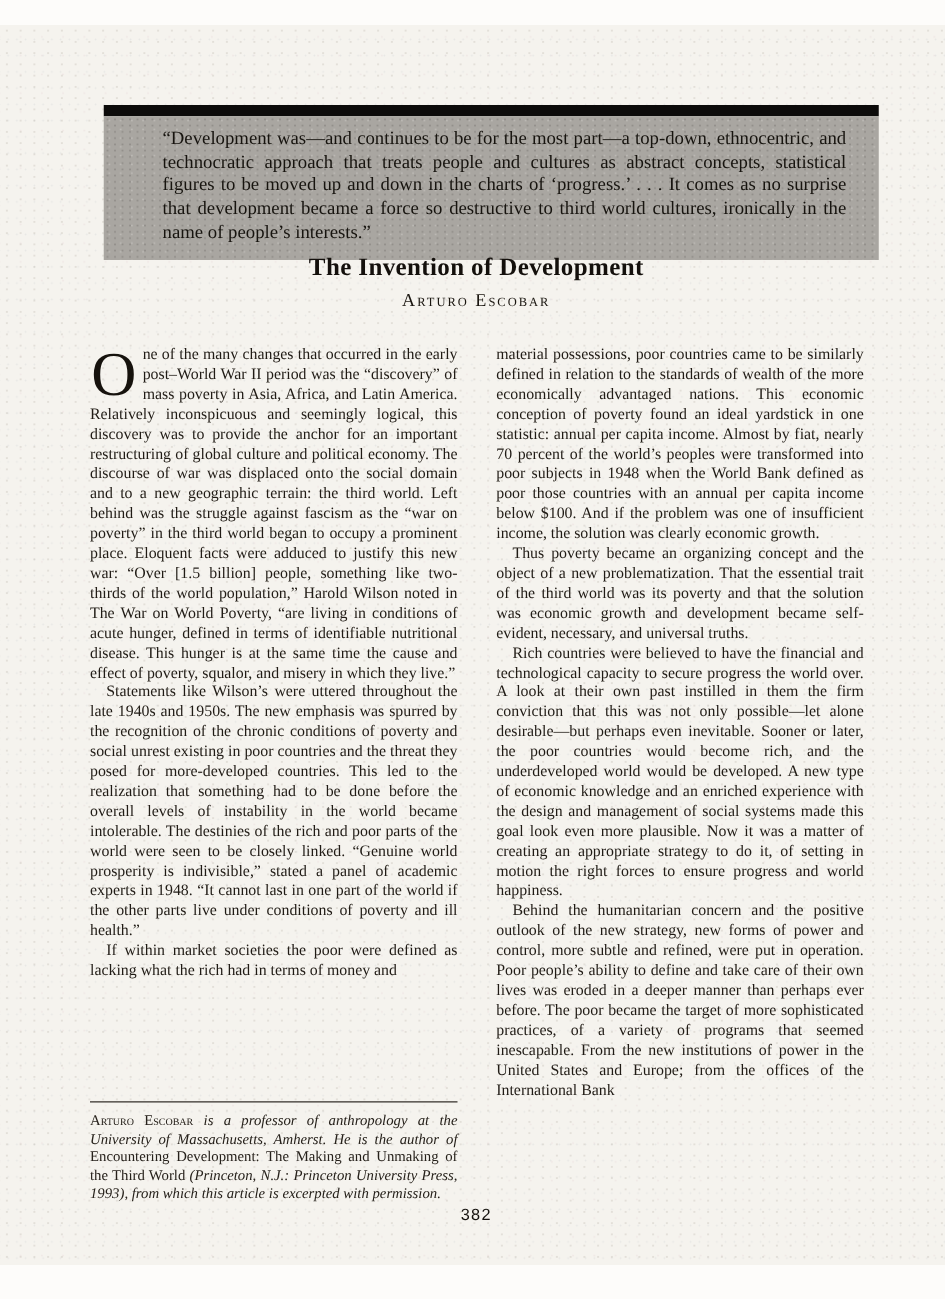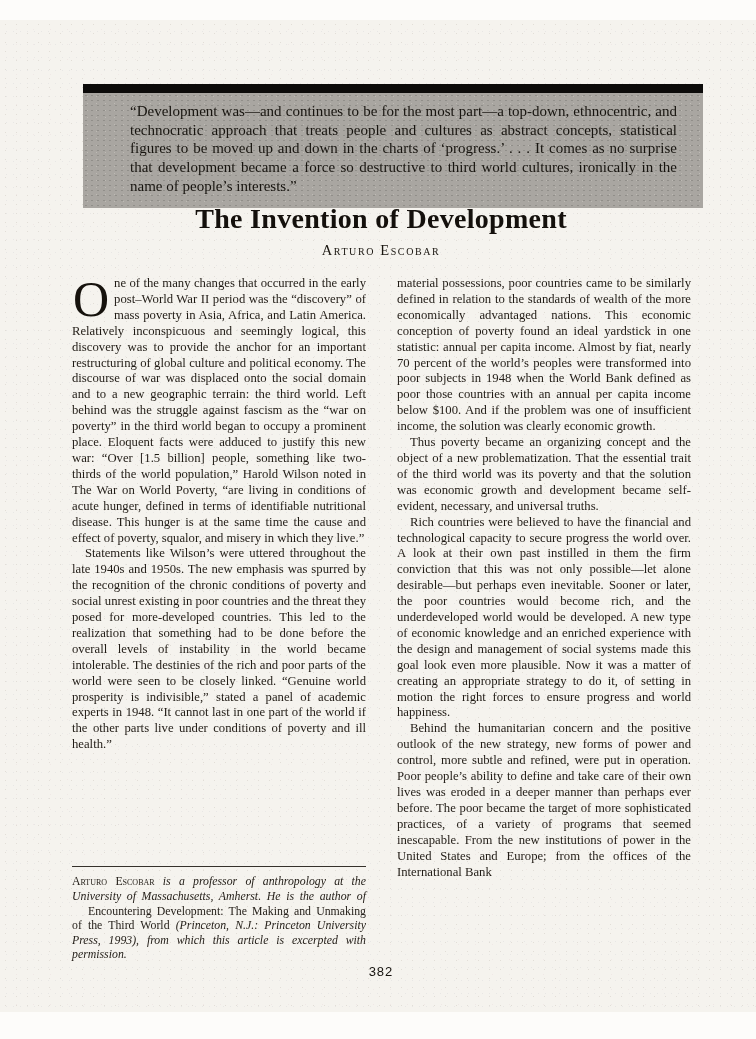--- a/index.html
+++ b/index.html
@@ -31,21 +31,21 @@
       radial-gradient(circle, rgba(233,231,226,0.30) 0.5px, rgba(0,0,0,0) 1px);
     background-size:6px 5px, 9px 7px;
     margin:0;padding:9px 26px 12px 47px;
     font-size:15px;line-height:18.7px;text-align:justify;
     color:#17140f;
   }
 
   
   .header{position:absolute;top:183px;left:0;width:620px;text-align:center;}
   .title{
-    margin:0;font-size:28px;font-weight:700;letter-spacing:0.3px;
+    margin:0;font-size:20px;font-weight:700;letter-spacing:0.3px;
     color:#14100c;font-family:"Liberation Serif", serif;
   }
   .byline{
     margin-top:7px;font-size:14.5px;font-variant:small-caps;
     letter-spacing:1.6px;color:#19150f;
   }
 
   
   .columns{position:absolute;top:256px;left:1px;width:619px;display:flex;gap:31px;height:686px;}
   .col{
@@ -60,21 +60,21 @@
     color:#16120d;font-weight:400;
   }
   .ital{}
 
   
   .footnote{
     margin-top:auto;padding-top:7px;border-top:1.2px solid #35312b;
     font-size:11.8px;line-height:14.6px;text-align:justify;color:#26211b;
   }
   .footnote .sc{font-variant:small-caps;font-style:normal;}
-  .footnote .roman{font-style:normal;margin-left:16px;}
+  .footnote .roman{font-style:normal;}
 
   
   .pagenum{
     position:absolute;top:944px;left:0;width:620px;text-align:center;
     font-family:"Liberation Sans", sans-serif;font-weight:400;
     font-size:13px;letter-spacing:1px;color:#16130f;
   }
 </style>
 </head>
 <body>
@@ -89,20 +89,21 @@
 
     <header class="header">
       <h1 class="title">The Invention of Development</h1>
       <div class="byline">Arturo Escobar</div>
     </header>
 
     <div class="columns">
       <div class="col col-left">
         <p><span class="dropcap">O</span><span>ne of the many changes that occurred in the early post–World War II period was the “discovery” of mass poverty in Asia, Africa, and Latin America. Relatively inconspicuous and seemingly logical, this discovery was to provide the anchor for an important restructuring of global culture and political economy. The discourse of war was displaced onto the social domain and to a new geographic terrain: the third world. Left behind was the struggle against fascism as the “war on poverty” in the third world began to occupy a prominent place. Eloquent facts were adduced to justify this new war: “Over [1.5 billion] people, something like two-thirds of the world population,” Harold Wilson noted in </span><span class="ital">The War on World Poverty</span><span>, “are living in conditions of acute hunger, defined in terms of identifiable nutritional disease. This hunger is at the same time the cause and effect of poverty, squalor, and misery in which they live.”</span></p>
         <p class="indent">Statements like Wilson’s were uttered throughout the late 1940s and 1950s. The new emphasis was spurred by the recognition of the chronic conditions of poverty and social unrest existing in poor countries and the threat they posed for more-developed countries. This led to the realization that something had to be done before the overall levels of instability in the world became intolerable. The destinies of the rich and poor parts of the world were seen to be closely linked. “Genuine world prosperity is indivisible,” stated a panel of academic experts in 1948. “It cannot last in one part of the world if the other parts live under conditions of poverty and ill health.”</p>
+        <p class="indent">If within market societies the poor were defined as lacking what the rich had in terms of money and</p>
         <footer class="footnote"><span class="sc">Arturo Escobar</span><i> is a professor of anthropology at the University of Massachusetts, Amherst. He is the author of </i><span class="roman">Encountering Development: The Making and Unmaking of the Third World</span><i> (Princeton, N.J.: Princeton University Press, 1993), from which this article is excerpted with permission.</i></footer>
       </div>
       <div class="col col-right">
         <p>material possessions, poor countries came to be similarly defined in relation to the standards of wealth of the more economically advantaged nations. This economic conception of poverty found an ideal yardstick in one statistic: annual per capita income. Almost by fiat, nearly 70 percent of the world’s peoples were transformed into poor subjects in 1948 when the World Bank defined as poor those countries with an annual per capita income below $100. And if the problem was one of insufficient income, the solution was clearly economic growth.</p>
         <p class="indent">Thus poverty became an organizing concept and the object of a new problematization. That the essential trait of the third world was its poverty and that the solution was economic growth and development became self-evident, necessary, and universal truths.</p>
         <p class="indent">Rich countries were believed to have the financial and technological capacity to secure progress the world over. A look at their own past instilled in them the firm conviction that this was not only possible—let alone desirable—but perhaps even inevitable. Sooner or later, the poor countries would become rich, and the underdeveloped world would be developed. A new type of economic knowledge and an enriched experience with the design and management of social systems made this goal look even more plausible. Now it was a matter of creating an appropriate strategy to do it, of setting in motion the right forces to ensure progress and world happiness.</p>
         <p class="indent">Behind the humanitarian concern and the positive outlook of the new strategy, new forms of power and control, more subtle and refined, were put in operation. Poor people’s ability to define and take care of their own lives was eroded in a deeper manner than perhaps ever before. The poor became the target of more sophisticated practices, of a variety of programs that seemed inescapable. From the new institutions of power in the United States and Europe; from the offices of the International Bank</p>
       </div>
     </div>
 

